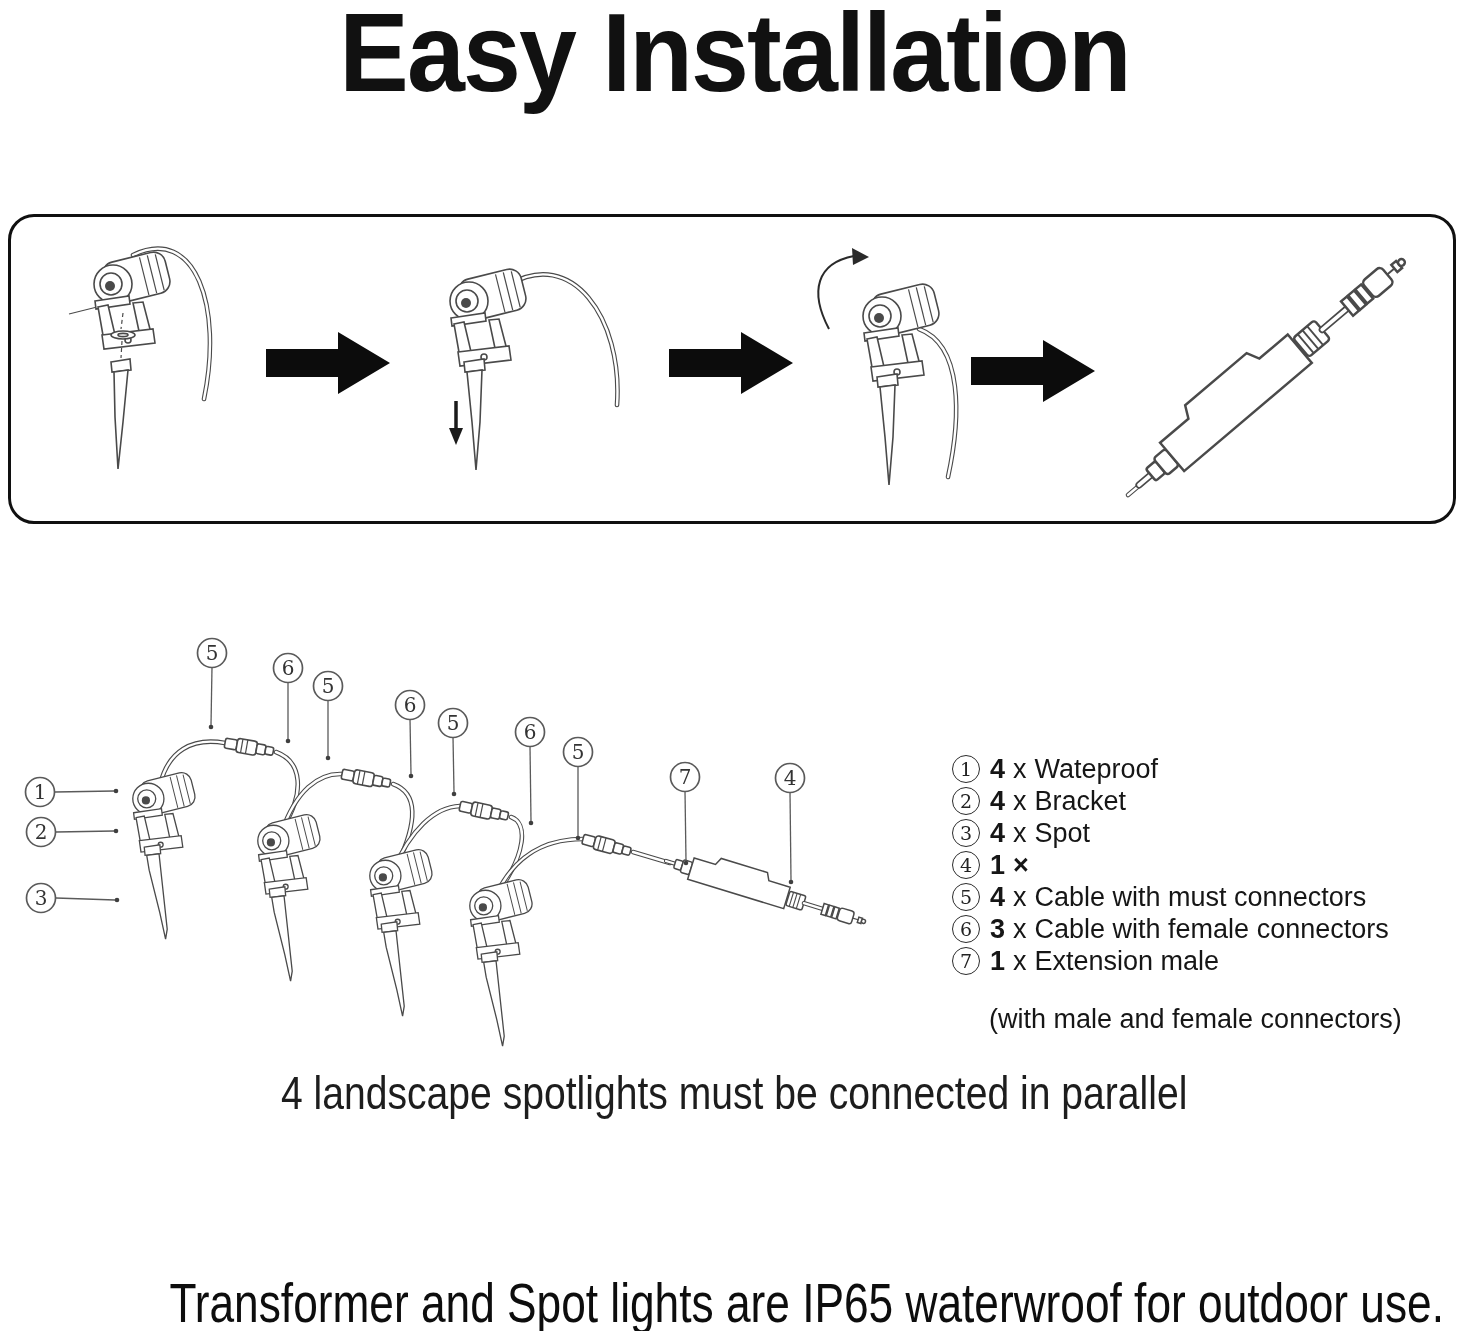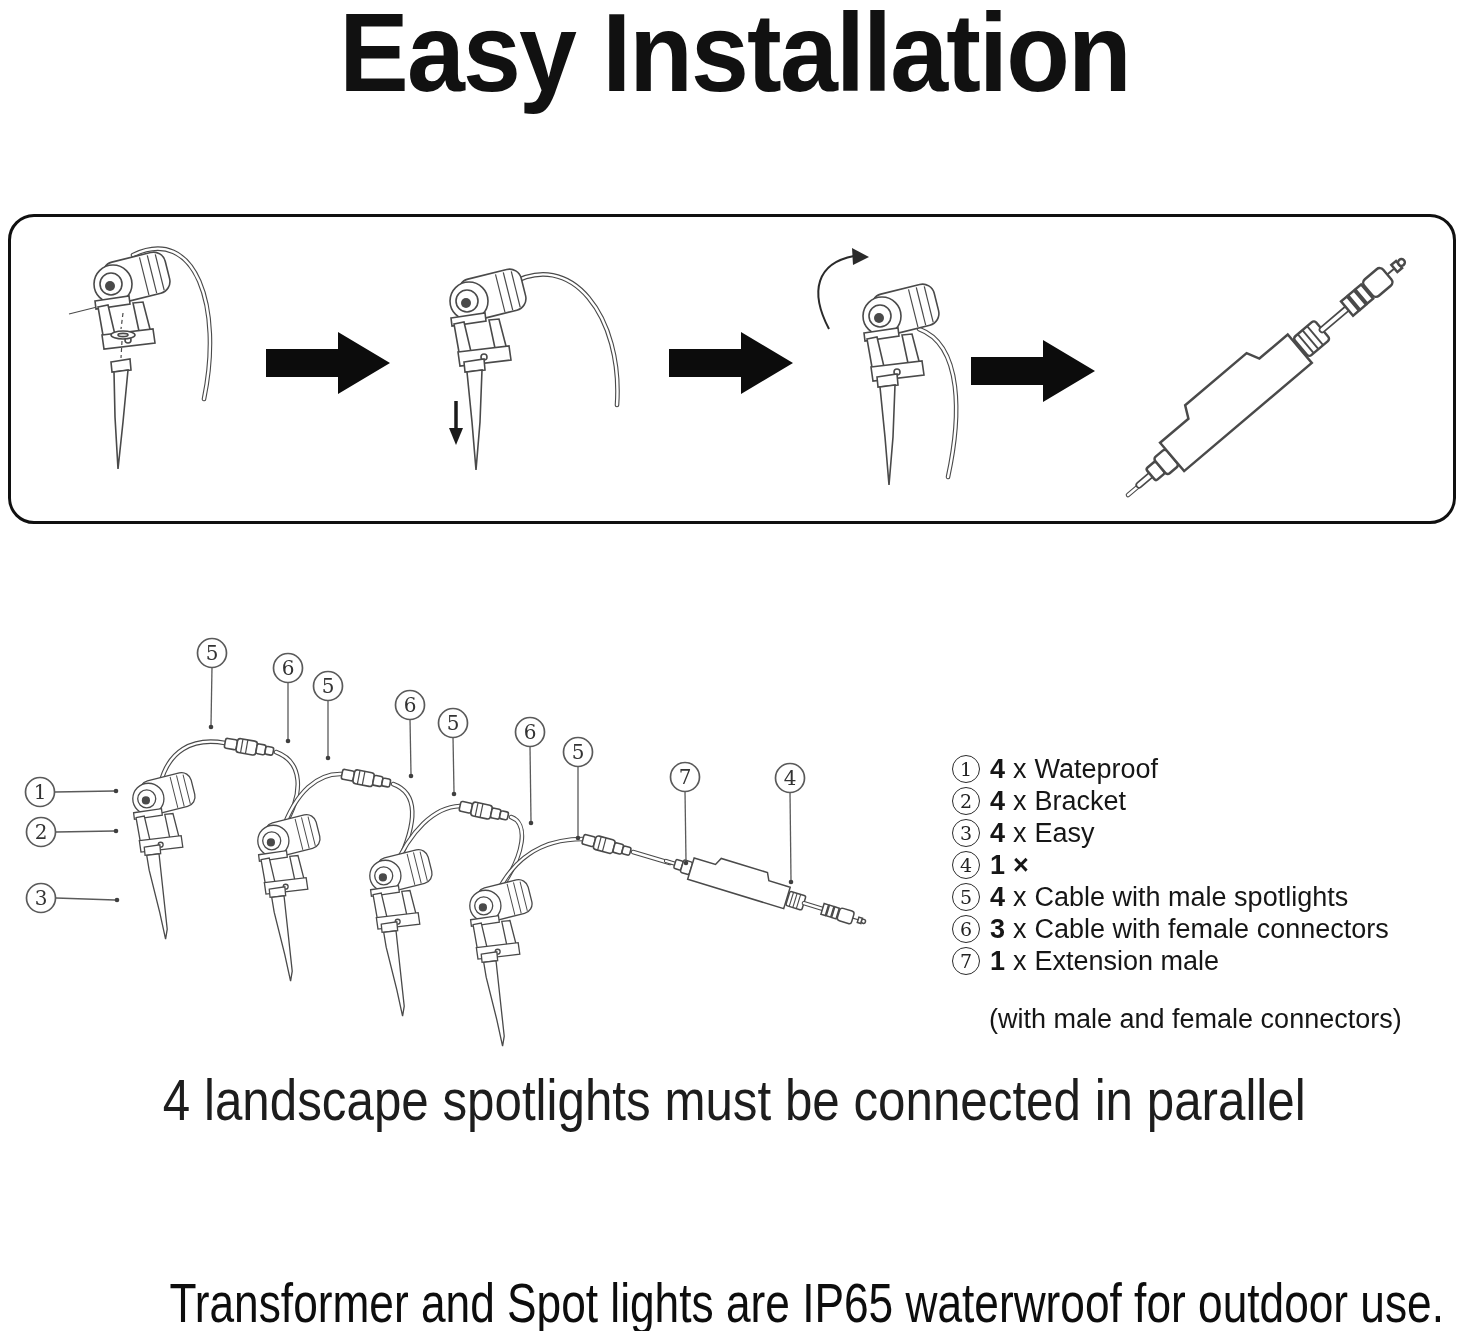--- a/index.html
+++ b/index.html
@@ -20,21 +20,21 @@
   .prow { display:flex; align-items:center; height:32px; white-space:nowrap; }
   .circ { width:26px; height:26px; border:1.6px solid #2c2c2c; border-radius:50%;
           display:flex; align-items:center; justify-content:center; flex:none;
           font-family:"DejaVu Serif", serif; font-size:19px; color:#222; margin-right:10px; }
   .cnt { font-weight:700; margin-right:8px; }
   .sep { margin-right:8px; }
   .allb .sep, .allb .lbl { font-weight:700; }
   .cont { height:32px; display:flex; align-items:center; padding-left:37px; white-space:nowrap;margin-top:26px; }
 
   .caption { position:absolute; top:1066px; left:0; width:100%; text-align:center;
-             font-size:58px; color:#1d1d1d; white-space:nowrap; }
+             font-size:46px; color:#1d1d1d; white-space:nowrap; }
   .caption span { display:inline-block; transform:scaleX(.85); transform-origin:center; }
 
   .footer { position:absolute; top:1270px; left:0; width:100%; text-align:center;
             font-size:56px; color:#0d0d0d; white-space:nowrap; }
   .footer span { display:inline-block; transform:scaleX(.79); transform-origin:center; }
 
   
   .ln   { fill:#fff; stroke:#4a4a4a; stroke-width:1.6; }
   .lns  { stroke:#4a4a4a; stroke-width:1.2; fill:none; }
   .tubo { stroke:#4a4a4a; stroke-width:4.6; fill:none; stroke-linecap:round; }
@@ -294,32 +294,32 @@
     <div class="prow">
       <span class="circ">2</span>
       <span class="cnt">4</span>
       <span class="sep">x</span>
       <span class="lbl">Bracket</span>
     </div>
     <div class="prow">
       <span class="circ">3</span>
       <span class="cnt">4</span>
       <span class="sep">x</span>
-      <span class="lbl">Easy</span>
+      <span class="lbl">Spot</span>
     </div>
     <div class="prow allb">
       <span class="circ">4</span>
       <span class="cnt">1</span>
       <span class="sep">×</span>
     </div>
     <div class="prow">
       <span class="circ">5</span>
       <span class="cnt">4</span>
       <span class="sep">x</span>
-      <span class="lbl">Cable with male spotlights</span>
+      <span class="lbl">Cable with must connectors</span>
     </div>
     <div class="prow">
       <span class="circ">6</span>
       <span class="cnt">3</span>
       <span class="sep">x</span>
       <span class="lbl">Cable with female connectors</span>
     </div>
     <div class="prow">
       <span class="circ">7</span>
       <span class="cnt">1</span>

